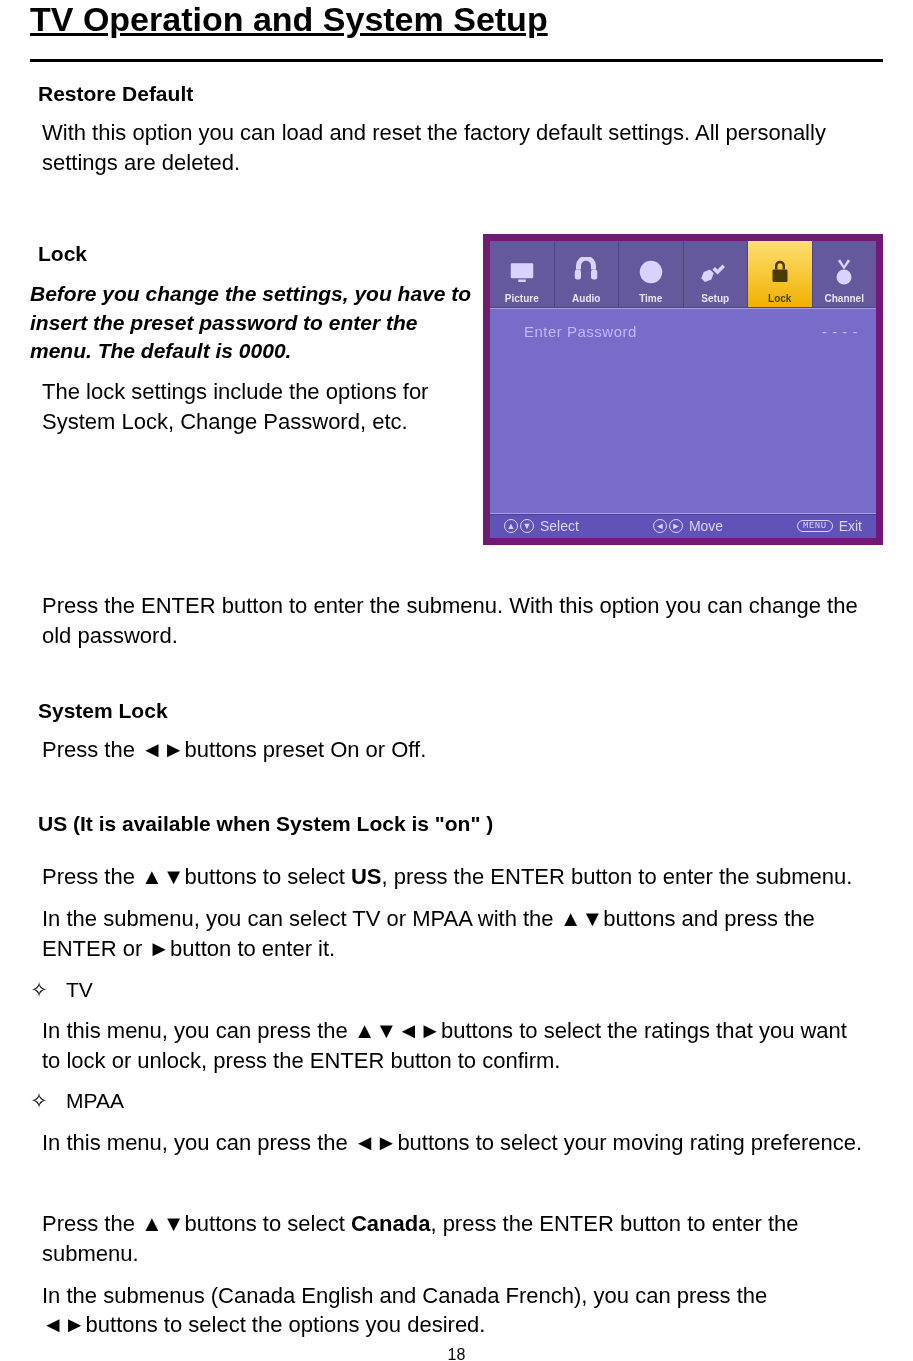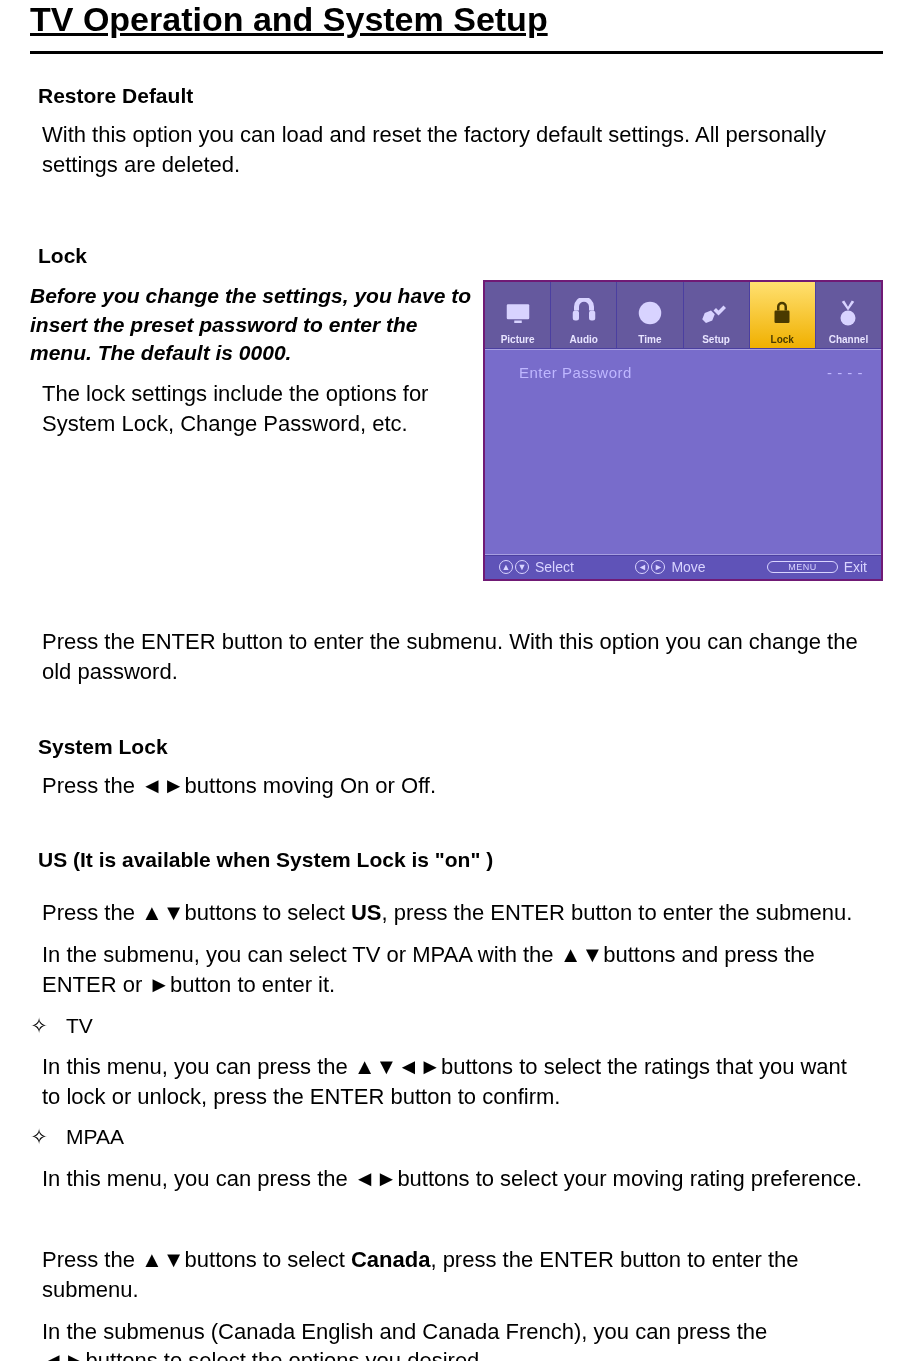--- a/index.html
+++ b/index.html
@@ -14,22 +14,22 @@
     min-height: 1361px;
     box-sizing: border-box;
     padding: 0 30px 30px 30px;
     position: relative;
   }
   .page-title {
     font-size: 34px;
     font-weight: 700;
     text-decoration: underline;
     border-bottom: 3px solid #000;
-    padding-bottom: 12px;
-    margin: 0 0 30px 0;
+    padding-bottom: 20px;
+    margin: 0 0 20px 0;
   }
   .section-heading {
     font-size: 21px;
     font-weight: 700;
     margin: 8px;
   }
   .body-text {
     font-size: 22px;
     line-height: 1.35;
     margin: 12px;
@@ -70,23 +70,22 @@
     right: 0;
     text-align: center;
     font-size: 16px;
   }
 
   
   .osd {
     width: 400px;
     flex: none;
     background: #6e61c7;
-    border: 2px solid #701a75;
+    border: 7px solid #701a75;
     box-sizing: border-box;
-    margin-top: 44px;
   }
   .osd-tabs {
     display: flex;
     border-bottom: 1px solid #4b3fa0;
     background: #65599e;
   }
   .osd-tab {
     flex: 1;
     height: 66px;
     display: flex;
@@ -151,24 +150,25 @@
   .key-circ {
     width: 14px; height: 14px; border-radius: 50%;
     border: 1.5px solid #d9d4ff;
     display: inline-flex; align-items: center; justify-content: center;
     font-size: 9px; line-height: 1; color:#d9d4ff;
     box-sizing: border-box;
   }
   .key-pill {
     border: 1.5px solid #d9d4ff;
     border-radius: 9px;
-    padding: 0 20px;
+    padding: 0 5px;
     font-size: 9px;
     letter-spacing: 0.5px;
     color:#d9d4ff;
+    font-family:Liberation Mono, monospace;
   }
 </style>
 </head>
 <body>
 
 <div class="page">
 
   <h1 class="page-title">TV Operation and System Setup</h1>
 
   <p class="section-heading">Restore Default</p>
@@ -274,21 +274,21 @@
   </div>
 
   <div class="spacer-m"></div>
 
   <div style="height:6px"></div>
   <p class="body-text">Press the ENTER button to enter the submenu. With this option you can change the old password.</p>
 
   <div class="spacer-m"></div>
 
   <p class="section-heading">System Lock</p>
-  <p class="body-text">Press the ◄►buttons moving On or Off.</p>
+  <p class="body-text">Press the ◄►buttons preset On or Off.</p>
 
   <div class="spacer-m"></div>
 
   <p class="section-heading">US (It is available when System Lock is "on" )</p>
   <div style="height:6px"></div>
   <p class="body-text">
     <span>Press the ▲▼buttons to select </span><span class="inline-bold">US</span><span>, press the ENTER button to enter the submenu.</span>
   </p>
   <p class="body-text">In the submenu, you can select TV or MPAA with the ▲▼buttons and press the ENTER or ►button to enter it.</p>
   <div class="bullet-line">

